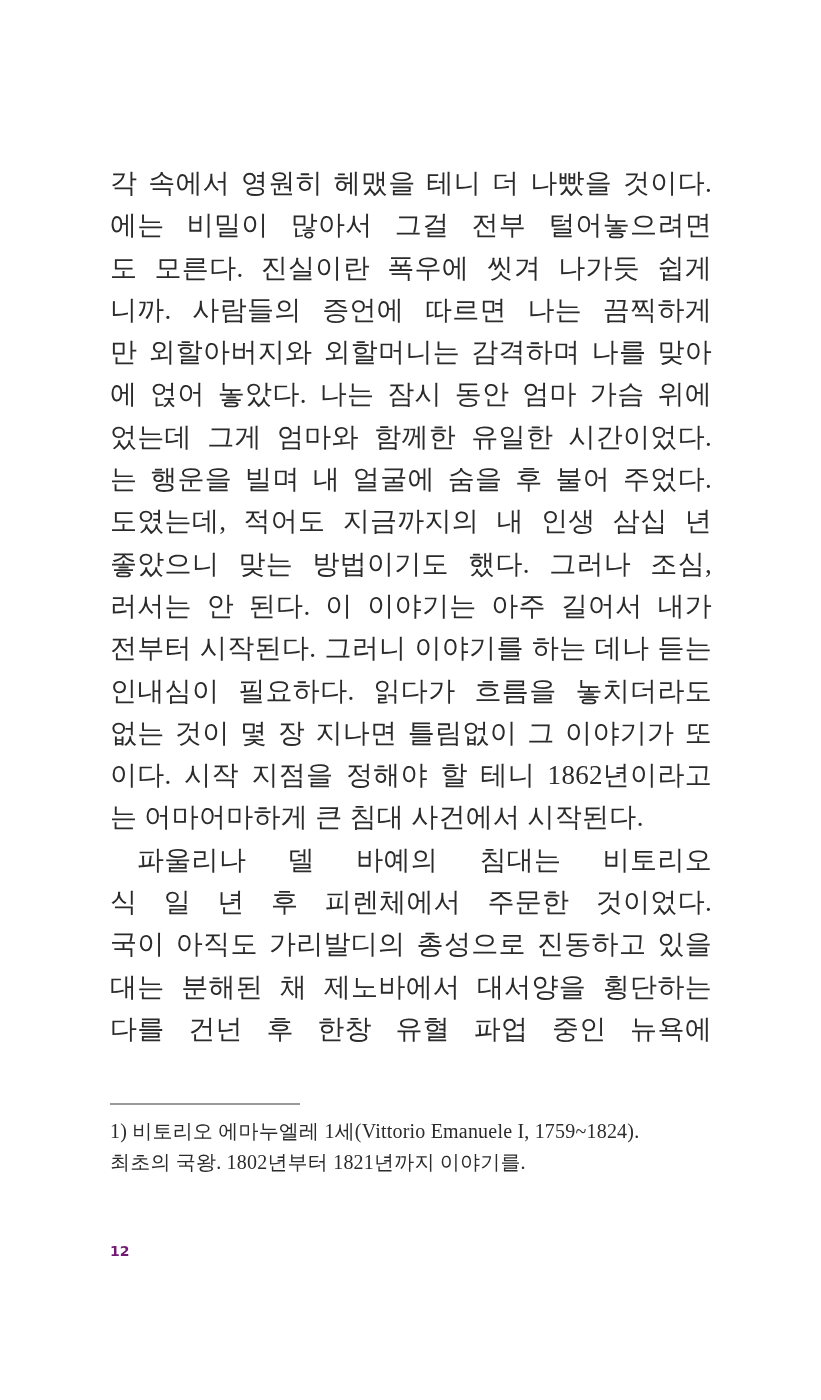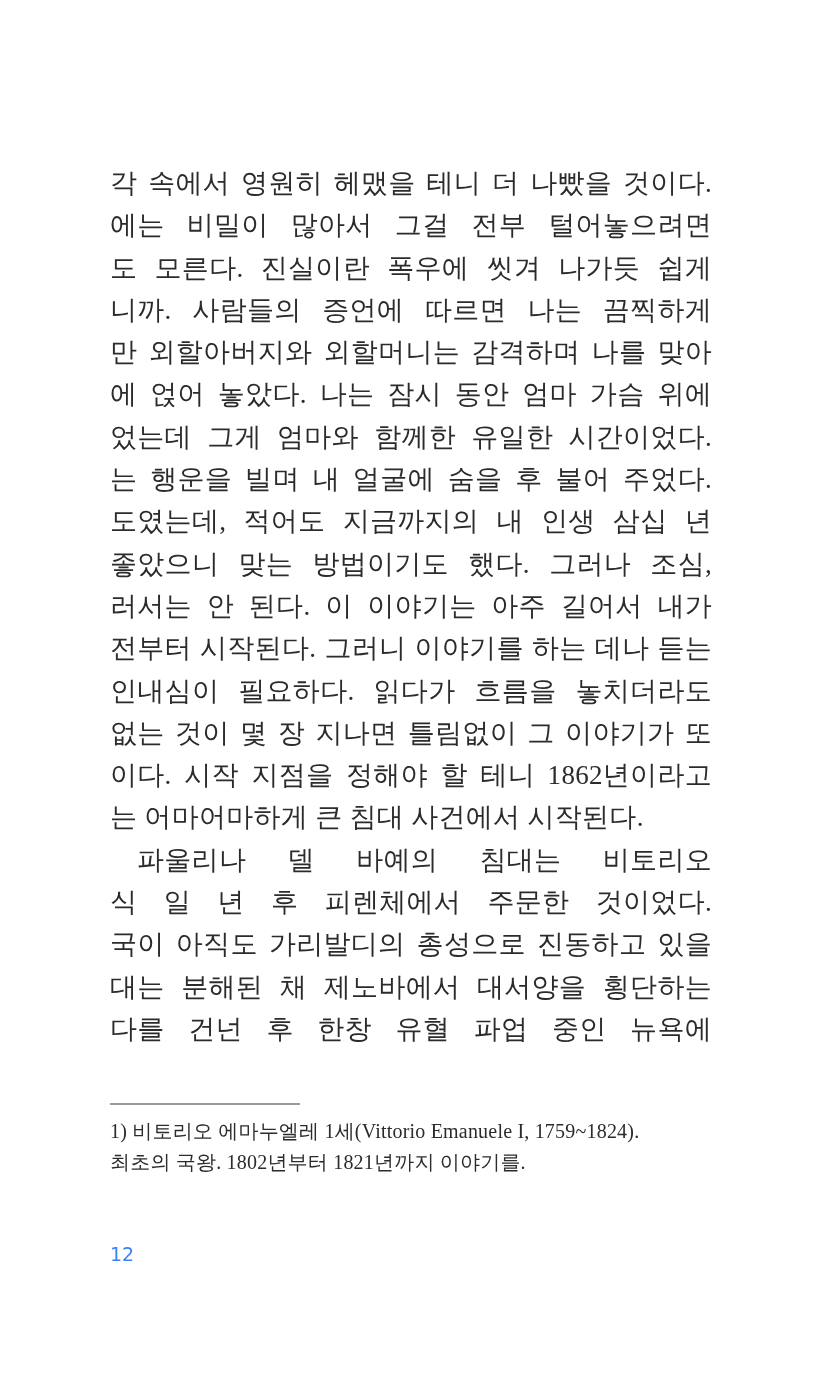--- a/index.html
+++ b/index.html
@@ -58,23 +58,23 @@
     letter-spacing: 0.2px;
     text-align: left;
     overflow: hidden;
     word-break: keep-all;
   }
   .page-number {
     position: absolute;
     left: 110px;
     top: 1243px;
     font-family: "DejaVu Sans", "Liberation Sans", sans-serif;
-    font-size: 19px;
-    font-weight: 400;
-    color: #3b82f6;
+    font-size: 14px;
+    font-weight: 700;
+    color: #701a75;
   }
 </style>
 </head>
 <body>
 
 <div class="page">
 
   <div class="body-text">
     <div class="line">각 속에서 영원히 헤맸을 테니 더 나빴을 것이다. 우리 집안</div>
     <div class="line">에는 비밀이 많아서 그걸 전부 털어놓으려면 시간이 모자랄지</div>

